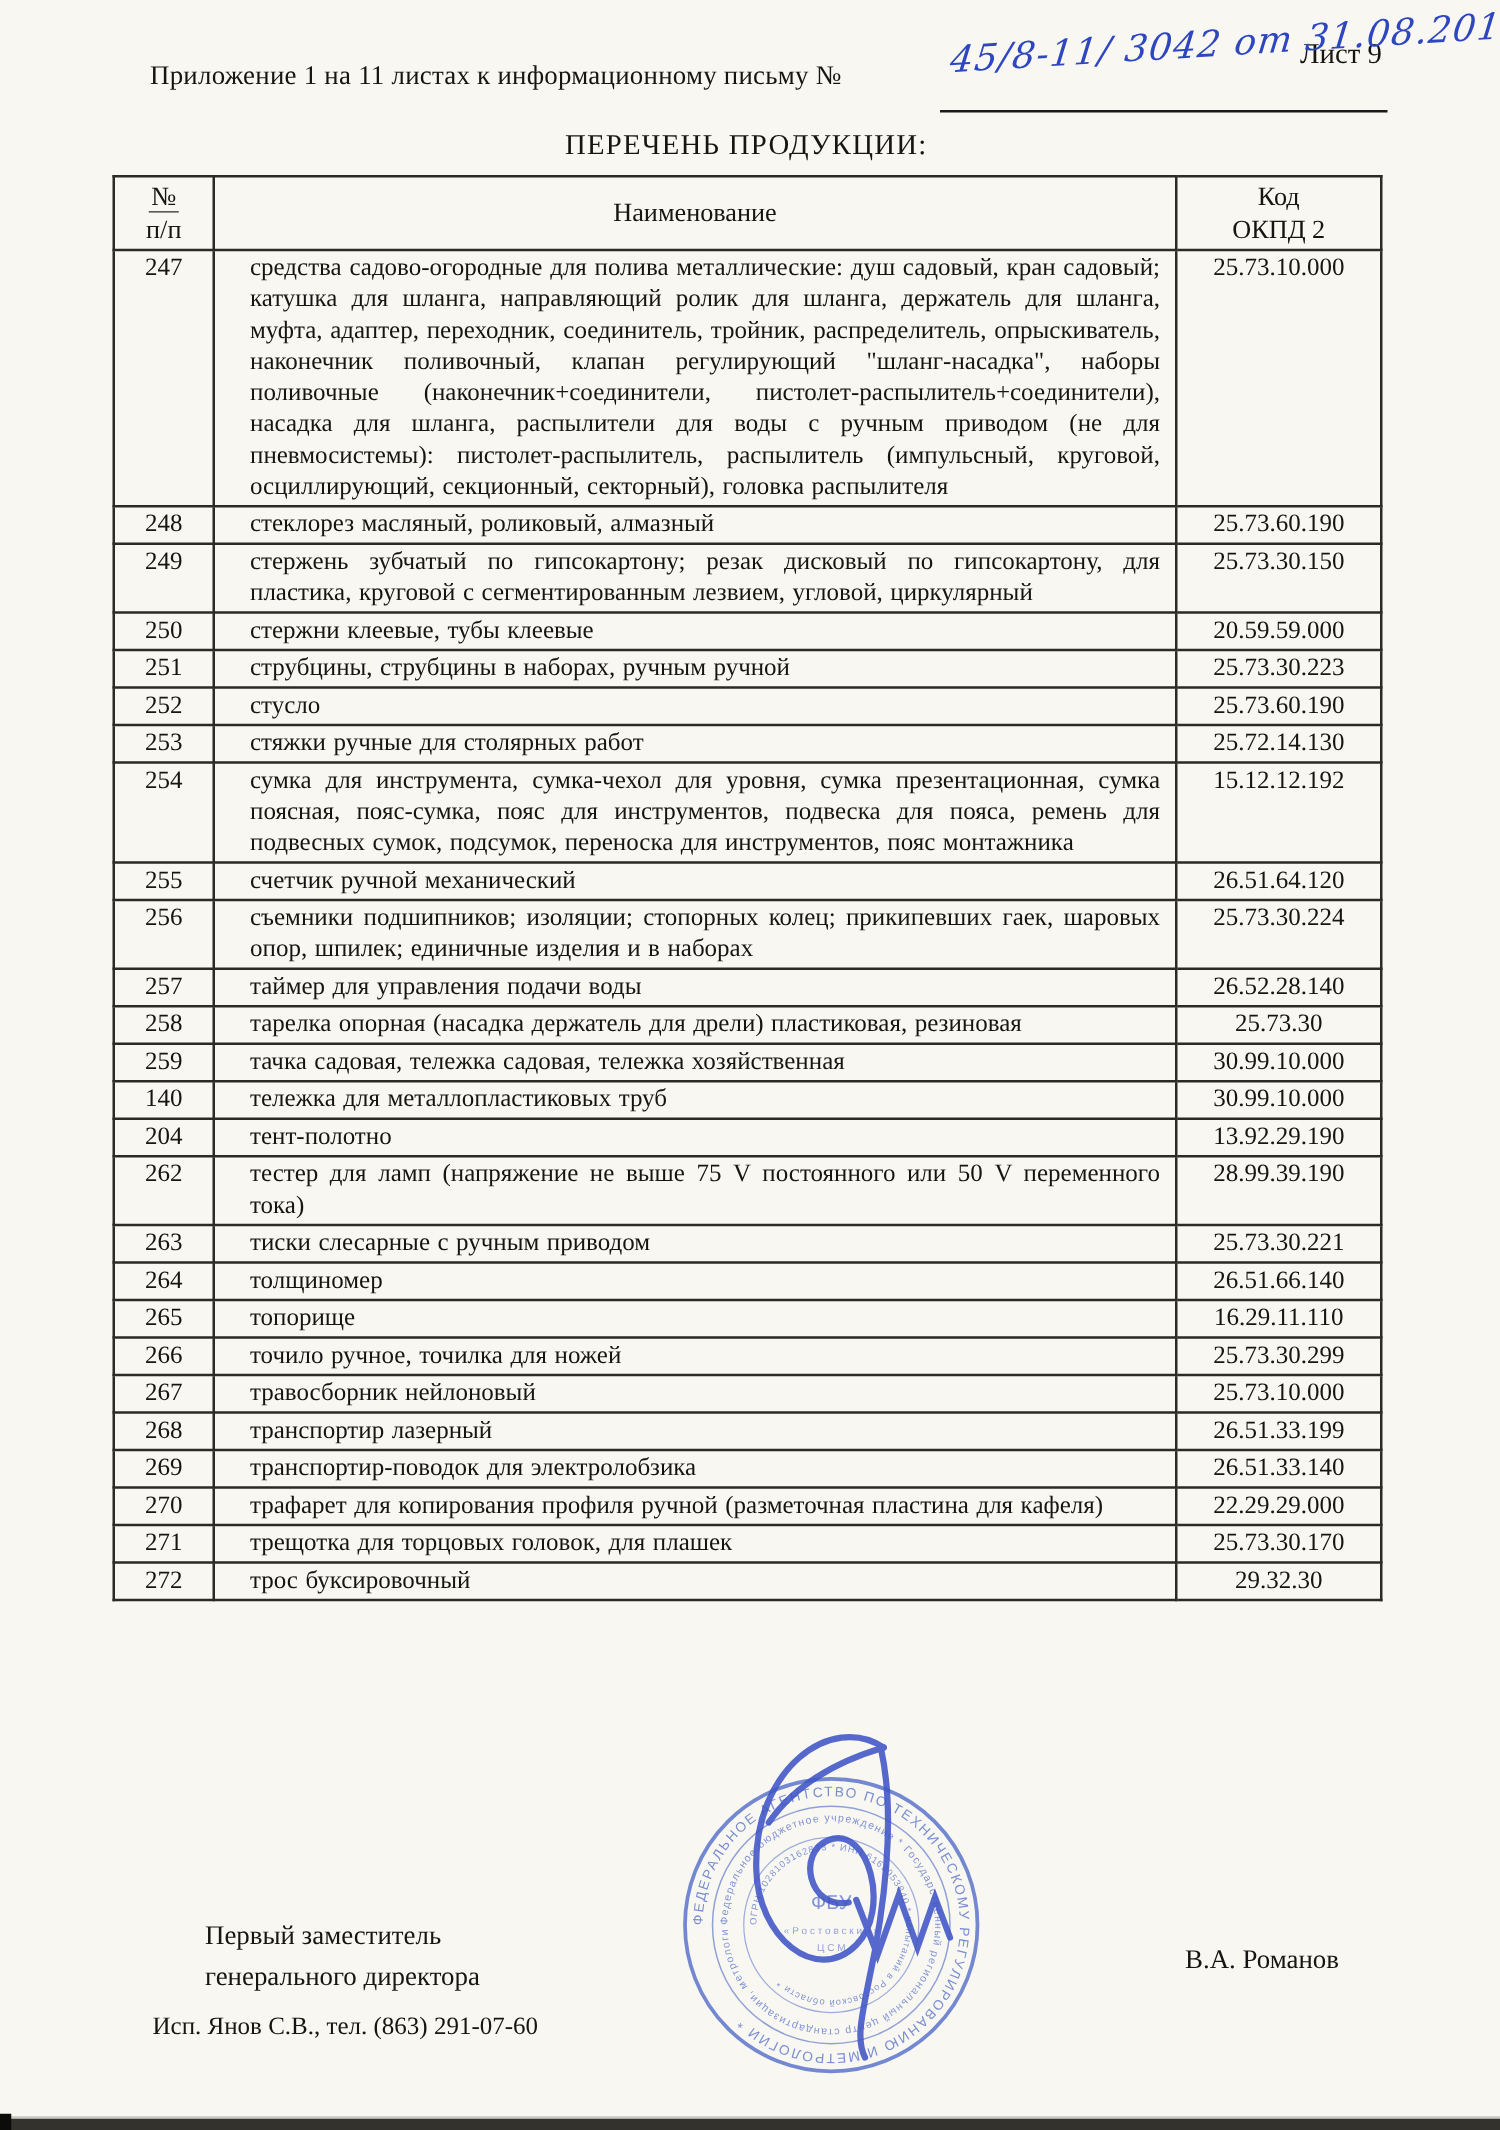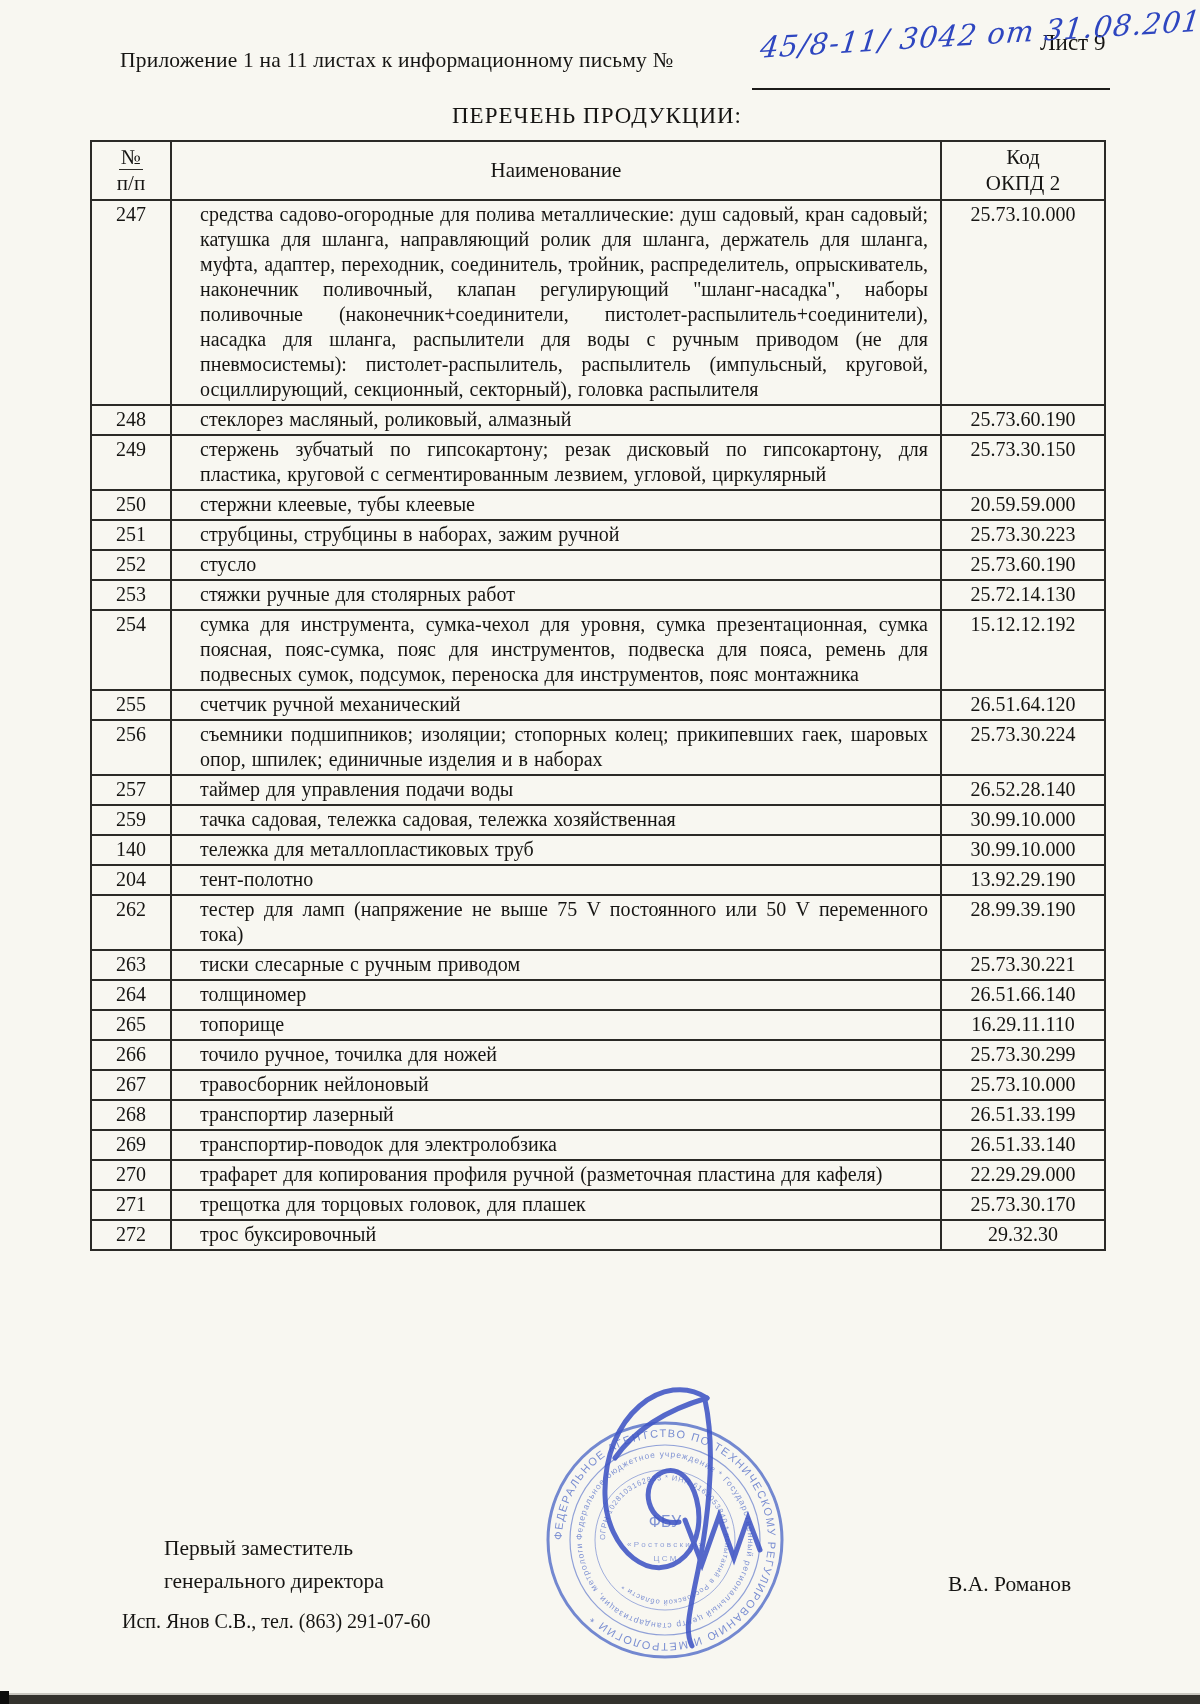--- a/index.html
+++ b/index.html
@@ -32,21 +32,21 @@
   table.products col.w-code{width:164px;}
   table.products th,table.products td{
     border:2px solid #2b2a27;vertical-align:top;
   }
   table.products th{font-weight:normal;font-size:21px;text-align:center;padding:2px 4px 3px;line-height:26px;}
   .no-sign{border-bottom:1.5px solid #2b2a27;padding:0 2px;}
   td.c-num{text-align:center;padding:1px 4px 2px;margin-top:20px;}
   td.c-name{text-align:justify;padding:1px 12px 2px 28px;word-spacing:1px;}
   td.c-code{text-align:center;padding:1px 6px 2px;}
   .footer-position{position:absolute;top:1532px;left:120px;font-size:21.5px;line-height:33px;margin-left:44px;}
-  .footer-signer{position:absolute;top:1555px;left:948px;font-size:21.5px;margin-top:17px;}
+  .footer-signer{position:absolute;top:1555px;left:948px;font-size:21.5px;}
   .footer-executor{position:absolute;top:1610px;left:122px;font-size:20px;}
   .stamp-wrap{position:absolute;top:1415px;left:540px;width:250px;height:250px;opacity:.85;}
   .sig-wrap{position:absolute;top:1360px;left:555px;width:230px;height:295px;}
   .scan-strip{position:absolute;bottom:0;left:0;width:1200px;height:9px;background:#33322d;}
   .scan-strip-line{position:absolute;bottom:9px;left:0;width:1200px;height:2px;background:#c9c7c0;}
   .scan-corner{position:absolute;bottom:0;left:0;width:9px;height:13px;background:#0c0c0b;}
 </style>
 </head>
 <body>
 
@@ -91,21 +91,21 @@
   </tr>
 
   <tr>
     <td class="c-num">250</td>
     <td class="c-name">стержни клеевые, тубы клеевые</td>
     <td class="c-code">20.59.59.000</td>
   </tr>
 
   <tr>
     <td class="c-num">251</td>
-    <td class="c-name">струбцины, струбцины в наборах, зажим ручной</td>
+    <td class="c-name">струбцины, струбцины в наборах, ручным ручной</td>
     <td class="c-code">25.73.30.223</td>
   </tr>
 
   <tr>
     <td class="c-num">252</td>
     <td class="c-name">стусло</td>
     <td class="c-code">25.73.60.190</td>
   </tr>
 
   <tr>
@@ -131,20 +131,25 @@
     <td class="c-name">съемники подшипников; изоляции; стопорных колец; прикипевших гаек, шаровых опор, шпилек; единичные изделия и в наборах</td>
     <td class="c-code">25.73.30.224</td>
   </tr>
 
   <tr>
     <td class="c-num">257</td>
     <td class="c-name">таймер для управления подачи воды</td>
     <td class="c-code">26.52.28.140</td>
   </tr>
 
+  <tr>
+    <td class="c-num">258</td>
+    <td class="c-name">тарелка опорная (насадка держатель для дрели) пластиковая, резиновая</td>
+    <td class="c-code">25.73.30</td>
+  </tr>
 
   <tr>
     <td class="c-num">259</td>
     <td class="c-name">тачка садовая, тележка садовая, тележка хозяйственная</td>
     <td class="c-code">30.99.10.000</td>
   </tr>
 
   <tr>
     <td class="c-num">140</td>
     <td class="c-name">тележка для металлопластиковых труб</td>

